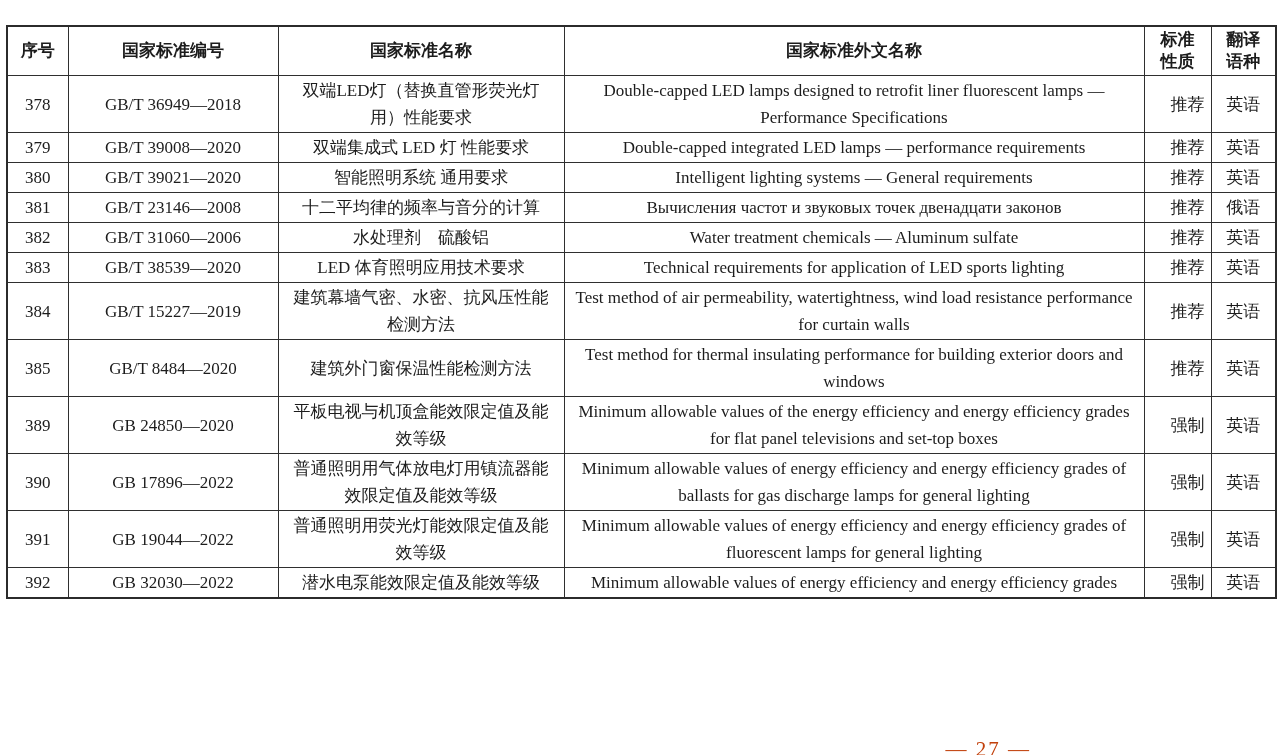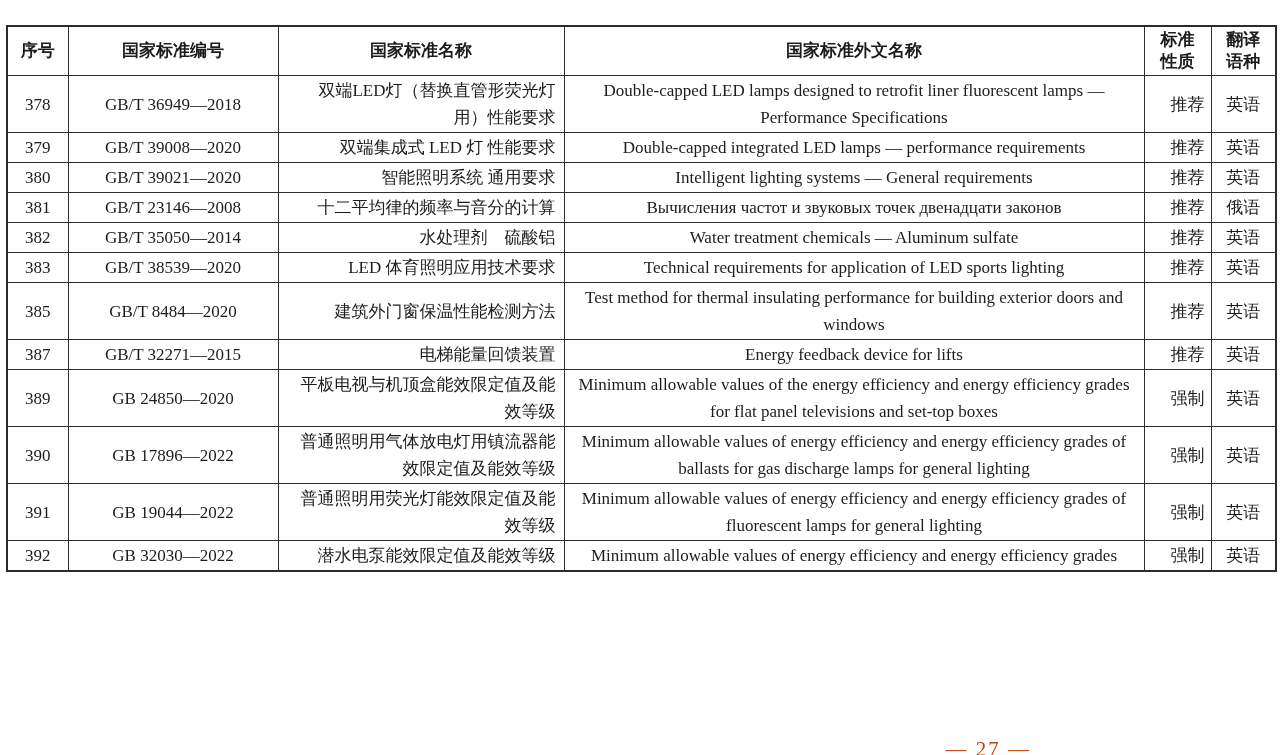--- a/index.html
+++ b/index.html
@@ -40,21 +40,21 @@
     font-weight: 700;
     font-size: 17px;
     line-height: 22px;
     text-align: center;
     white-space: pre-line;
     padding: 2px 2px;
     height: 43px;
   }
   td.col-no     { text-align: center; }
   td.col-code   { text-align: center; white-space: nowrap; }
-  td.col-zh     { text-align: right; padding-left: 8px; padding-right: 8px; }
+  td.col-zh     { text-align: center; padding-left: 8px; padding-right: 8px; }
   td.col-en     { text-align: center; margin-top: 48px; }
   td.col-nature { text-align: right; }
   td.col-lang   { text-align: center; margin-top: 12px; }
   .footer-page {
     position: absolute;
     right: 22px;
     top: 720px;
     font-size: 21px;
     letter-spacing: 2px;
     color: #c2410c;
@@ -115,47 +115,47 @@
         <tr>
           <td class="col-no">381</td>
           <td class="col-code">GB/T 23146—2008</td>
           <td class="col-zh">十二平均律的频率与音分的计算</td>
           <td class="col-en">Вычисления частот и звуковых точек двенадцати законов</td>
           <td class="col-nature">推荐</td>
           <td class="col-lang">俄语</td>
         </tr>
         <tr>
           <td class="col-no">382</td>
-          <td class="col-code">GB/T 35050—2014</td>
+          <td class="col-code">GB/T 31060—2006</td>
           <td class="col-zh">水处理剂　硫酸铝</td>
           <td class="col-en">Water treatment chemicals — Aluminum sulfate</td>
           <td class="col-nature">推荐</td>
           <td class="col-lang">英语</td>
         </tr>
         <tr>
           <td class="col-no">383</td>
           <td class="col-code">GB/T 38539—2020</td>
           <td class="col-zh">LED 体育照明应用技术要求</td>
           <td class="col-en">Technical requirements for application of LED sports lighting</td>
           <td class="col-nature">推荐</td>
           <td class="col-lang">英语</td>
         </tr>
         <tr>
+          <td class="col-no">384</td>
+          <td class="col-code">GB/T 15227—2019</td>
+          <td class="col-zh">建筑幕墙气密、水密、抗风压性能检测方法</td>
+          <td class="col-en">Test method of air permeability, watertightness, wind load resistance performance for curtain walls</td>
+          <td class="col-nature">推荐</td>
+          <td class="col-lang">英语</td>
+        </tr>
+        <tr>
           <td class="col-no">385</td>
           <td class="col-code">GB/T 8484—2020</td>
           <td class="col-zh">建筑外门窗保温性能检测方法</td>
           <td class="col-en">Test method for thermal insulating performance for building exterior doors and windows</td>
-          <td class="col-nature">推荐</td>
-          <td class="col-lang">英语</td>
-        </tr>
-        <tr>
-          <td class="col-no">387</td>
-          <td class="col-code">GB/T 32271—2015</td>
-          <td class="col-zh">电梯能量回馈装置</td>
-          <td class="col-en">Energy feedback device for lifts</td>
           <td class="col-nature">推荐</td>
           <td class="col-lang">英语</td>
         </tr>
         <tr>
           <td class="col-no">389</td>
           <td class="col-code">GB 24850—2020</td>
           <td class="col-zh">平板电视与机顶盒能效限定值及能效等级</td>
           <td class="col-en">Minimum allowable values of the energy efficiency and energy efficiency grades for flat panel televisions and set-top boxes</td>
           <td class="col-nature">强制</td>
           <td class="col-lang">英语</td>

